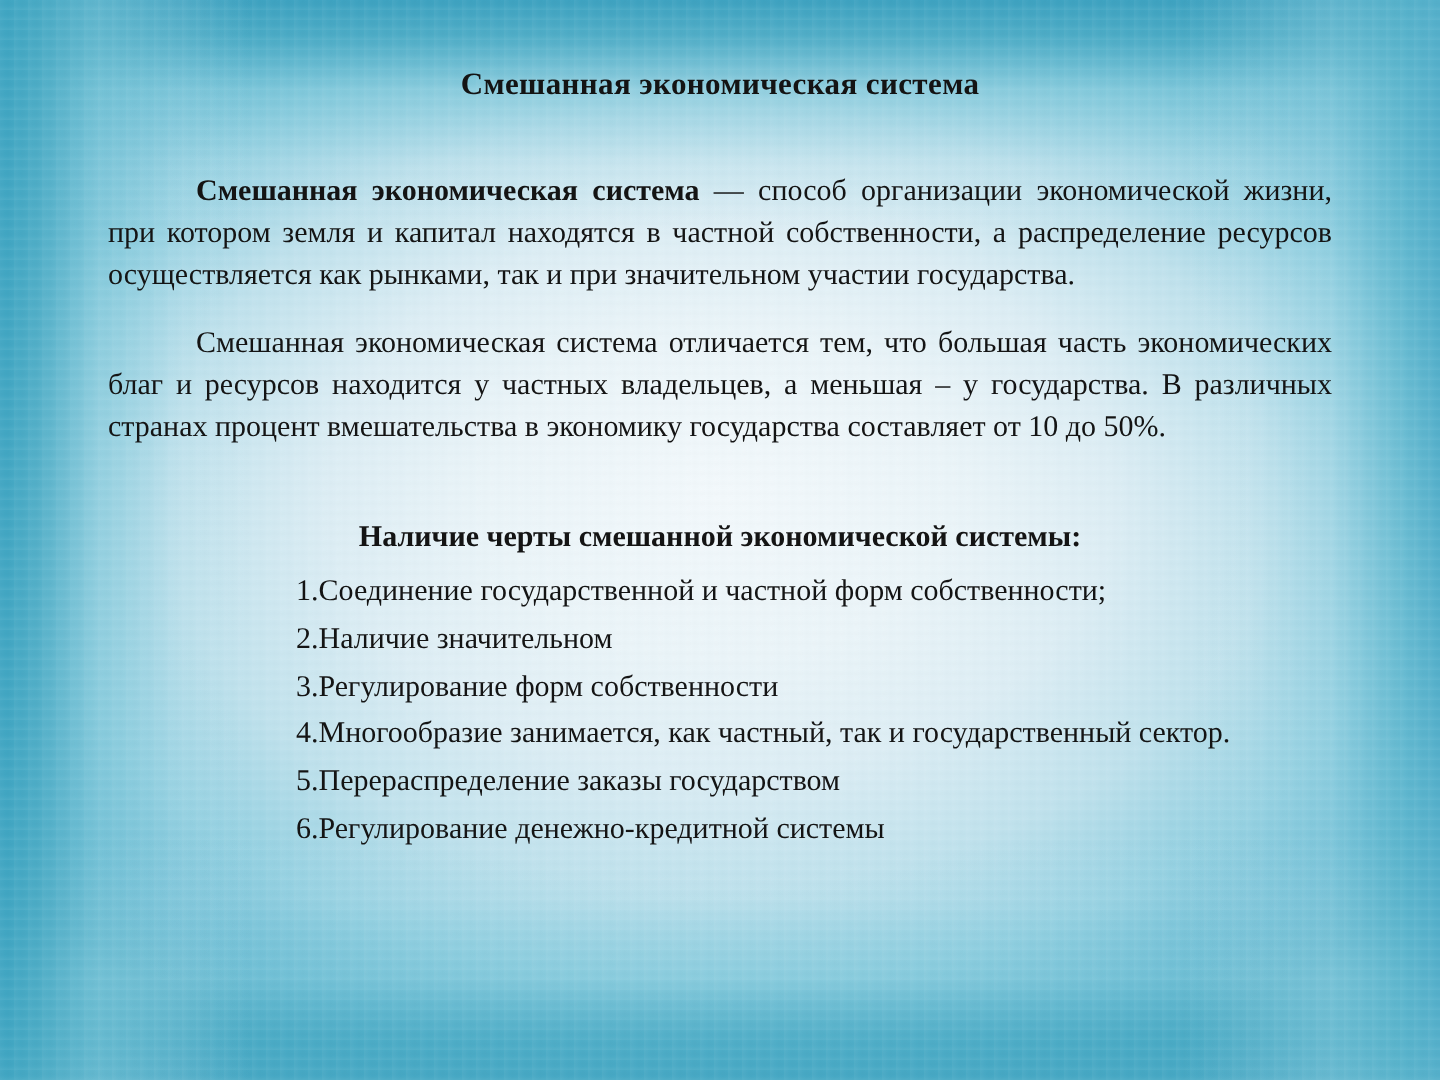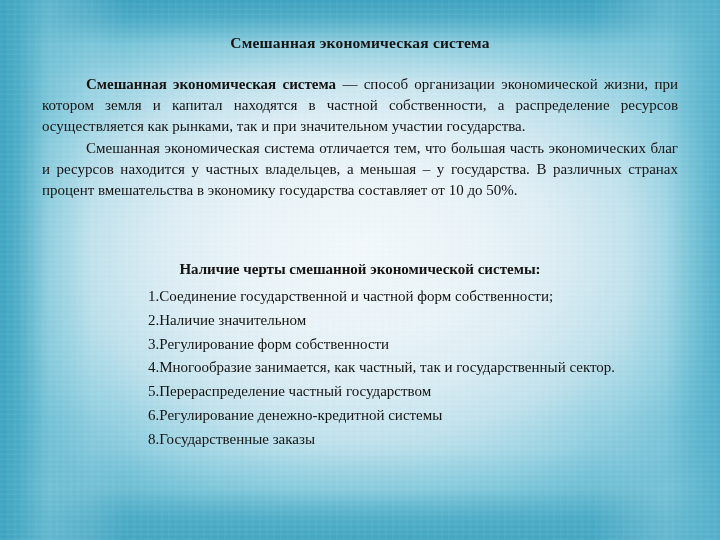--- a/index.html
+++ b/index.html
@@ -108,21 +108,21 @@
   .body-block {
     position: absolute;
     top: 74px;
     left: 42px;
     width: 636px;
     font-size: 15px;
     line-height: 21.2px;
   }
 
   .para {
-    margin: 0;
+    margin: 12px;
     text-align: justify;
     text-indent: 44px;
     text-justify: inter-word;
   }
   .para + .para { margin-top: 0; }
 
   .para .lead {
     font-weight: bold;
   }
 
@@ -182,19 +182,18 @@
       <p class="para"><span>Смешанная экономическая система отличается тем, что большая часть экономических благ и ресурсов находится у частных владельцев, а меньшая – у государства. В различных странах процент вмешательства в экономику государства составляет от 10 до 50%.</span></p>
     </div>
 
     <div class="list-heading">Наличие черты смешанной экономической системы:</div>
 
     <ol class="feature-list">
       <li><span class="num">1.</span><span class="txt">Соединение государственной и частной форм собственности;</span></li>
       <li><span class="num">2.</span><span class="txt">Наличие значительном</span></li>
       <li><span class="num">3.</span><span class="txt">Регулирование форм собственности</span></li>
       <li><span class="num">4.</span><span class="txt">Многообразие занимается, как частный, так и государственный сектор.</span></li>
-      <li><span class="num">5.</span><span class="txt">Перераспределение частный государством</span></li>
+      <li><span class="num">5.</span><span class="txt">Перераспределение заказы государством</span></li>
       <li><span class="num">6.</span><span class="txt">Регулирование денежно-кредитной системы</span></li>
-      <li><span class="num">8.</span><span class="txt">Государственные заказы</span></li>
     </ol>
 
   </div>
 </div>
 
 </body></html>

